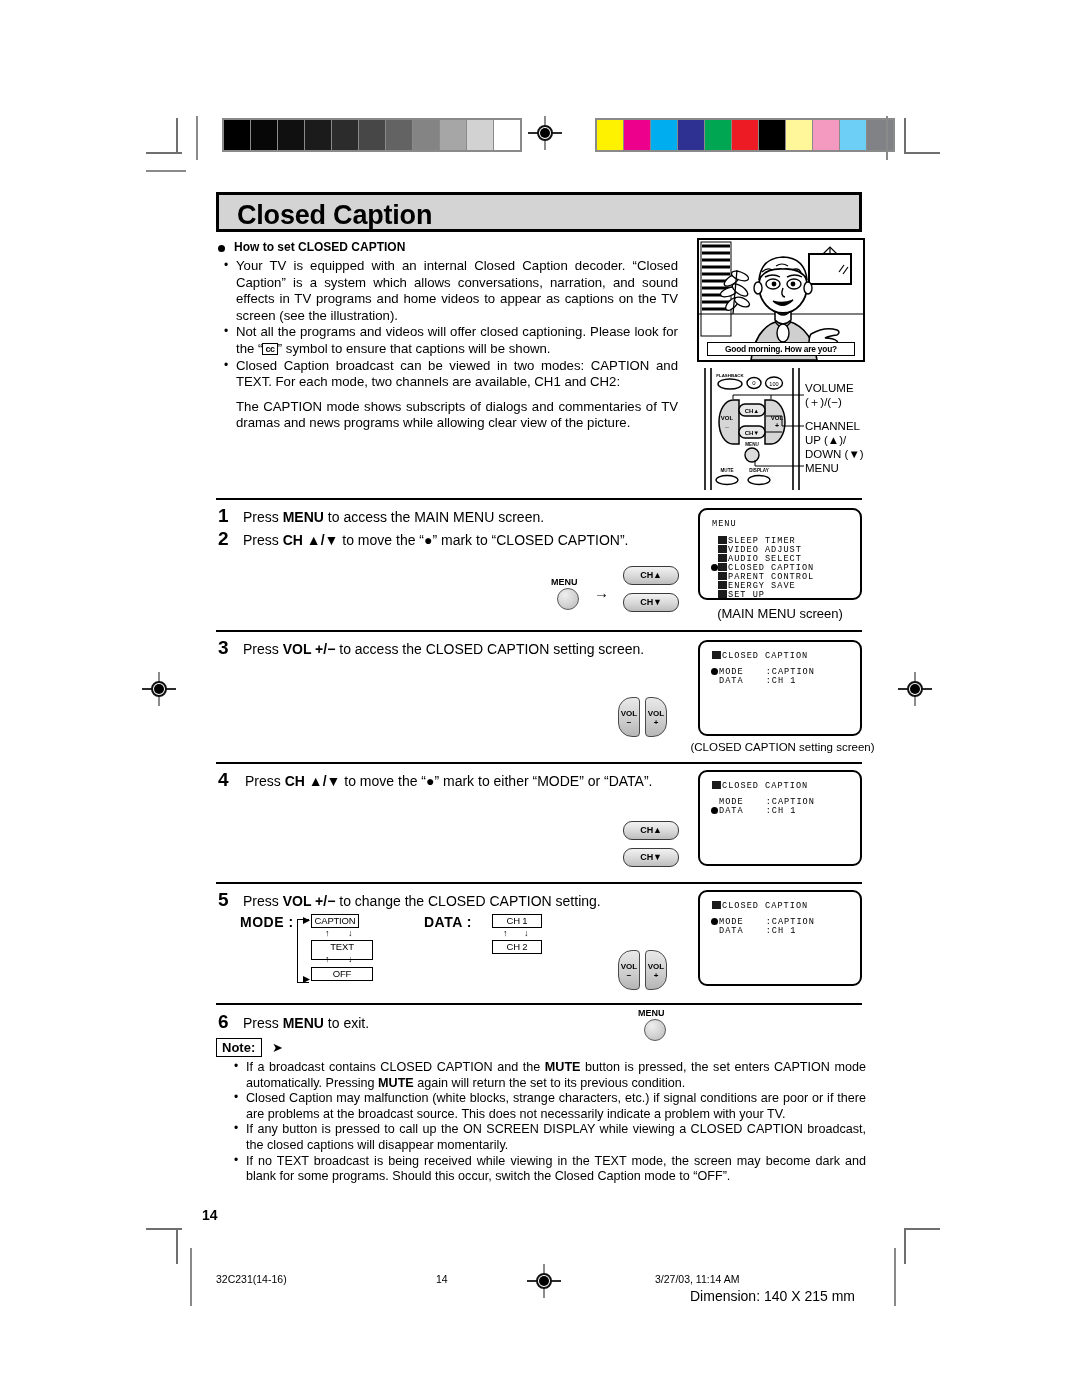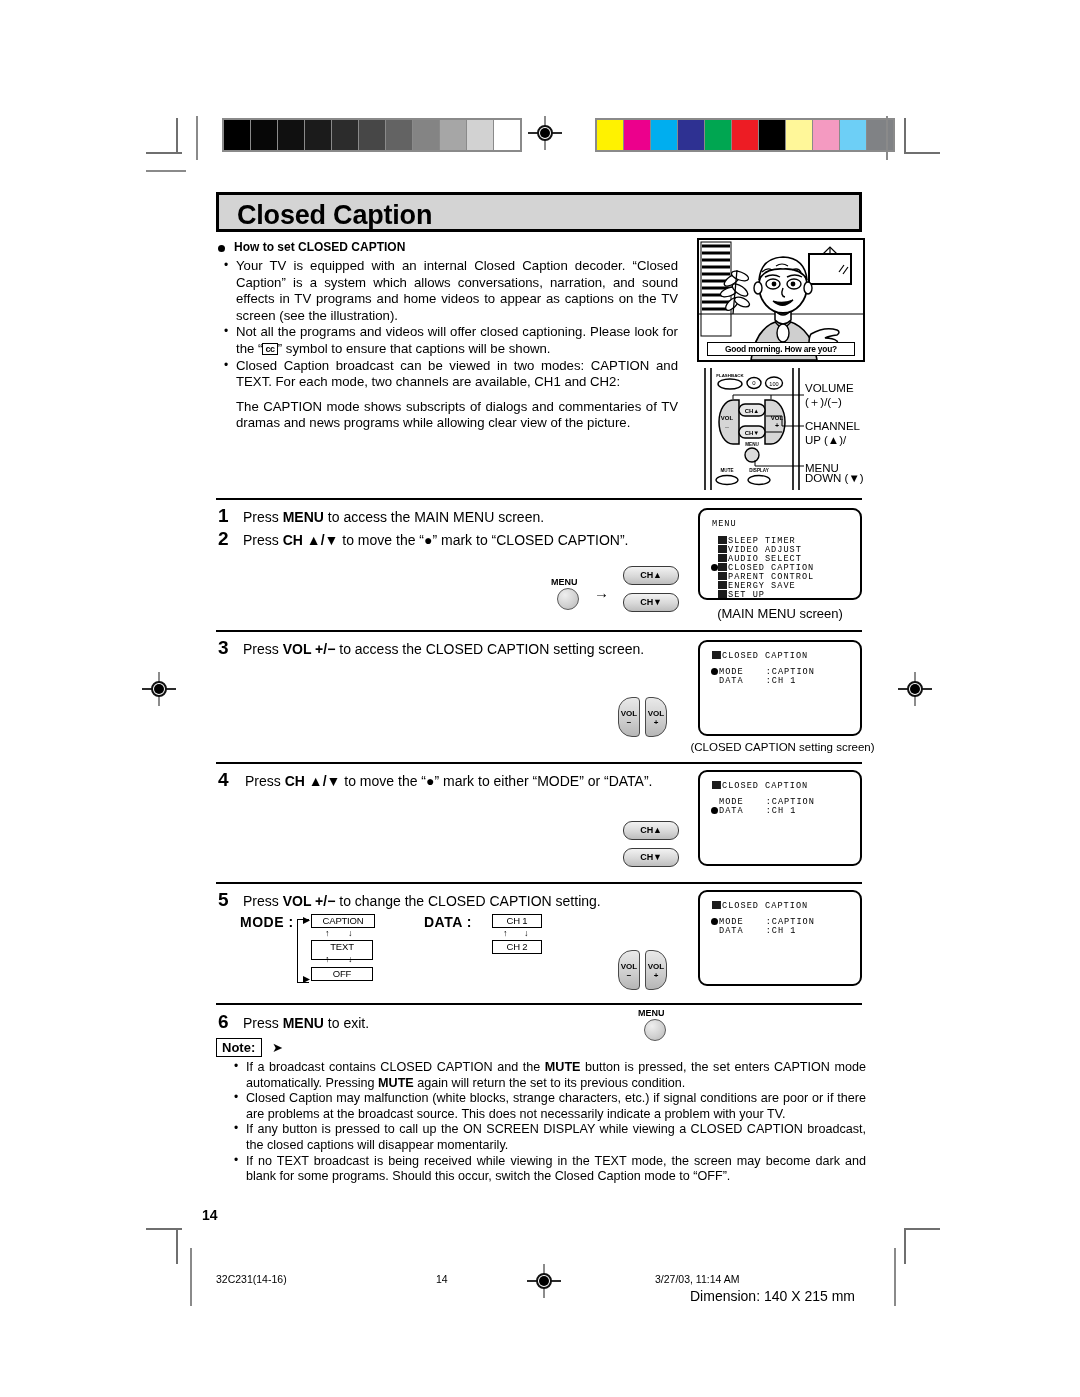--- a/index.html
+++ b/index.html
@@ -601,21 +601,21 @@
       <path d="M36 31 L36 27 L107 27" fill="none" stroke="#000" stroke-width="1"></path>
       <path d="M74 31 L74 27" fill="none" stroke="#000" stroke-width="1"></path>
       <path d="M69 48 L85 48 L85 58 L107 58" fill="none" stroke="#000" stroke-width="1"></path>
       <path d="M69 64 L85 64" fill="none" stroke="#000" stroke-width="1"></path>
       <path d="M58 92 L58 98 L107 98" fill="none" stroke="#000" stroke-width="1"></path>
     </svg>
     <div class="rm-label" style="left:108px; top:14px;">VOLUME</div>
     <div class="rm-label" style="left:108px; top:28px;">(＋)/(−)</div>
     <div class="rm-label" style="left:108px; top:52px;">CHANNEL</div>
     <div class="rm-label" style="left:108px; top:66px;">UP (▲)/</div>
-    <div class="rm-label" style="left:108px; top:80px;margin-top:24px;">DOWN (▼)</div>
+    <div class="rm-label" style="left:108px; top:80px;">DOWN (▼)</div>
     <div class="rm-label" style="left:108px; top:94px;">MENU</div>
   </div>
 
   <div class="hr" style="top:498px;"></div>
 
   <div class="step-num" style="left:218px; top:505px;">1</div>
   <div class="step-txt" style="left:243px; top:509px;">
     <span>Press </span><span class="b">MENU</span><span> to access the MAIN MENU screen.</span>
   </div>
 
@@ -690,21 +690,21 @@
   <div class="step-txt" style="left:243px; top:893px;">
     <span>Press </span><span class="b">VOL +/−</span><span> to change the CLOSED CAPTION setting.</span>
   </div>
 
   <div class="flow-label" style="left:240px; top:914px;">MODE :</div>
   <div class="loop" style="left:297px; top:919px; width:12px; height:64px;"></div>
   <svg style="position:absolute; left:303px; top:914px;" width="18" height="76">
     <polygon points="0,3 7,6.5 0,10" fill="#000"></polygon>
     <polygon points="0,62 7,65.5 0,69" fill="#000"></polygon>
   </svg>
-  <div class="flow-cell" style="left:311px; top:914px; width:64px; height:14px; line-height:12px;">CAPTION</div>
+  <div class="flow-cell" style="left:311px; top:914px; width:48px; height:14px; line-height:12px;">CAPTION</div>
   <div class="ar-up" style="left:325px; top:929px;">↑</div>
   <div class="ar-dn" style="left:348px; top:929px;">↓</div>
   <div class="flow-cell" style="left:311px; top:940px; width:62px; height:20px; line-height:12px;">TEXT</div>
   <div class="ar-up" style="left:325px; top:955px;">↑</div>
   <div class="ar-dn" style="left:348px; top:955px;">↓</div>
   <div class="flow-cell" style="left:311px; top:967px; width:62px; height:14px; line-height:12px;">OFF</div>
 
   <div class="flow-label" style="left:424px; top:914px;">DATA :</div>
   <div class="flow-cell" style="left:492px; top:914px; width:50px; height:14px; line-height:12px;">CH 1</div>
   <div class="ar-up" style="left:503px; top:929px;">↑</div>

